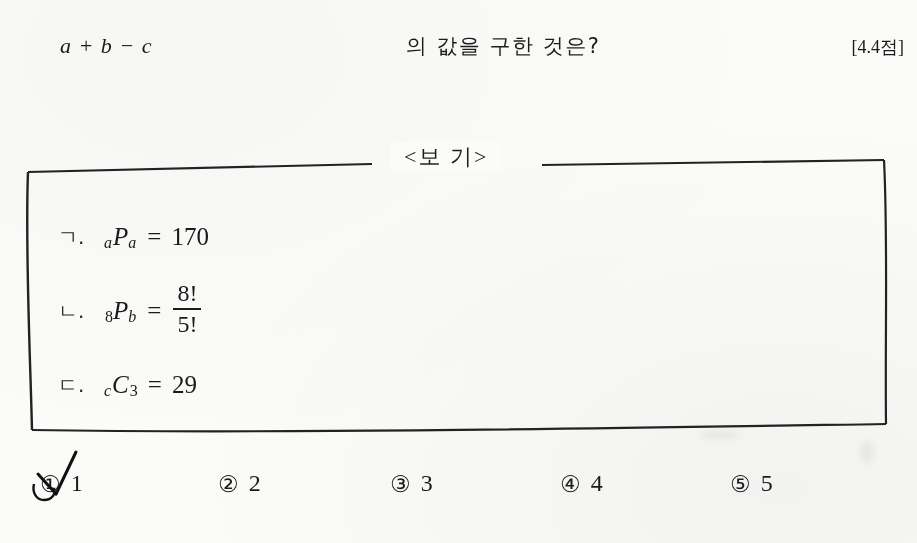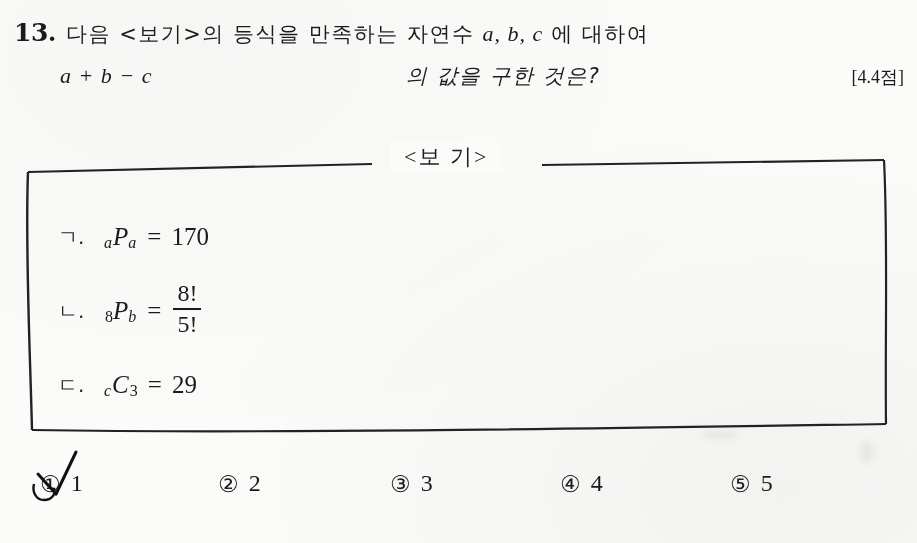--- a/index.html
+++ b/index.html
@@ -199,29 +199,23 @@
 </style>
 </head>
 <body>
 
 <div class="page">
 
   <div class="smudge" style="left:700px; top:430px; width:40px; height:10px;"></div>
   <div class="smudge" style="left:860px; top:440px; width:14px; height:24px;"></div>
 
   <div class="q-head">
-    <div class="q-line">
-      <span class="q-num">13.</span>
-      <span class="kor">다음 &lt;보기&gt;의 등식을 만족하는 자연수</span>
-      <span class="math-i" style="margin:0 8px;">a, b, c</span>
-      <span class="kor">에 대하여</span>
-    </div>
     <div class="q-line2">
       <span class="math-i">a + b − c</span>
-      <span class="kor" style="margin-left:6px;font-style:italic;">의 값을 구한 것은?</span>
+      <span class="kor" style="margin-left:6px;">의 값을 구한 것은?</span>
       <span class="score">[4.4점]</span>
     </div>
   </div>
 
   <div class="box-wrap">
     <svg class="box-svg" width="870" height="280" viewBox="0 0 870 280">
 
       <path d="M6,14 L350,6" stroke="#222" stroke-width="2.2" fill="none"></path>
 
       <path d="M520,7 L862,2" stroke="#222" stroke-width="2.2" fill="none"></path>

